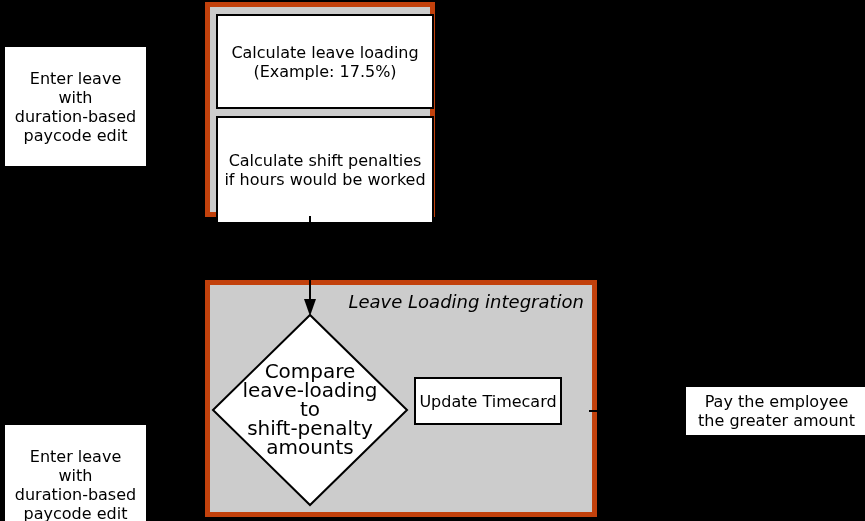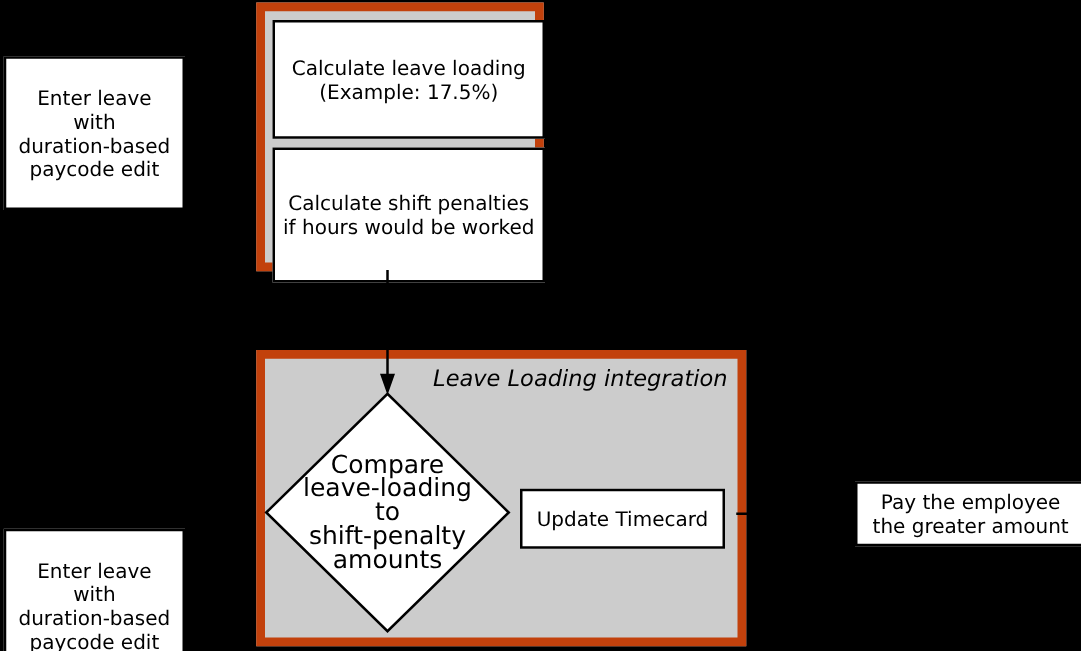--- a/index.html
+++ b/index.html
@@ -8,21 +8,21 @@
     overflow:hidden;font-family:"DejaVu Sans","Liberation Sans",sans-serif;color:#000;
   }
   .node{
     position:absolute;background:#ffffff;border:2px solid #000000;
     box-sizing:border-box;display:flex;align-items:center;justify-content:center;
   }
   .node-label{
     white-space:pre;text-align:center;font-size:16px;line-height:19px;color:#000;
   }
   .group{
-    position:absolute;background:#cccccc;border:7px solid #c2410c;box-sizing:border-box;
+    position:absolute;background:#cccccc;border:5px solid #c2410c;box-sizing:border-box;
   }
   .group-label{
     position:absolute;top:6px;right:8px;font-style:italic;font-size:18px;
     line-height:22px;color:#000;white-space:pre;
   }
   .overlay{
     position:absolute;left:0;top:0;pointer-events:none;
   }
   .diamond-label{
     position:absolute;left:215px;top:362px;width:190px;text-align:center;
@@ -47,21 +47,21 @@
 (Example: 17.5%)</span>
     </div>
     <div class="node" style="left:6px;top:109px;width:218px;height:108px">
       <span class="node-label">Calculate shift penalties
 if hours would be worked</span>
     </div>
   </div>
 
   <div class="group" style="left:205px;top:280px;width:392px;height:237px">
     <span class="group-label">Leave Loading integration</span>
-    <div class="node" style="left:204px;top:104px;width:164px;height:48px">
+    <div class="node" style="left:204px;top:92px;width:148px;height:48px">
       <span class="node-label">Update Timecard</span>
     </div>
   </div>
 
   <div class="node" style="left:684px;top:385px;width:185px;height:52px">
     <span class="node-label">Pay the employee
 the greater amount</span>
   </div>
 
   <div class="node" style="left:3px;top:423px;width:145px;height:123px">

